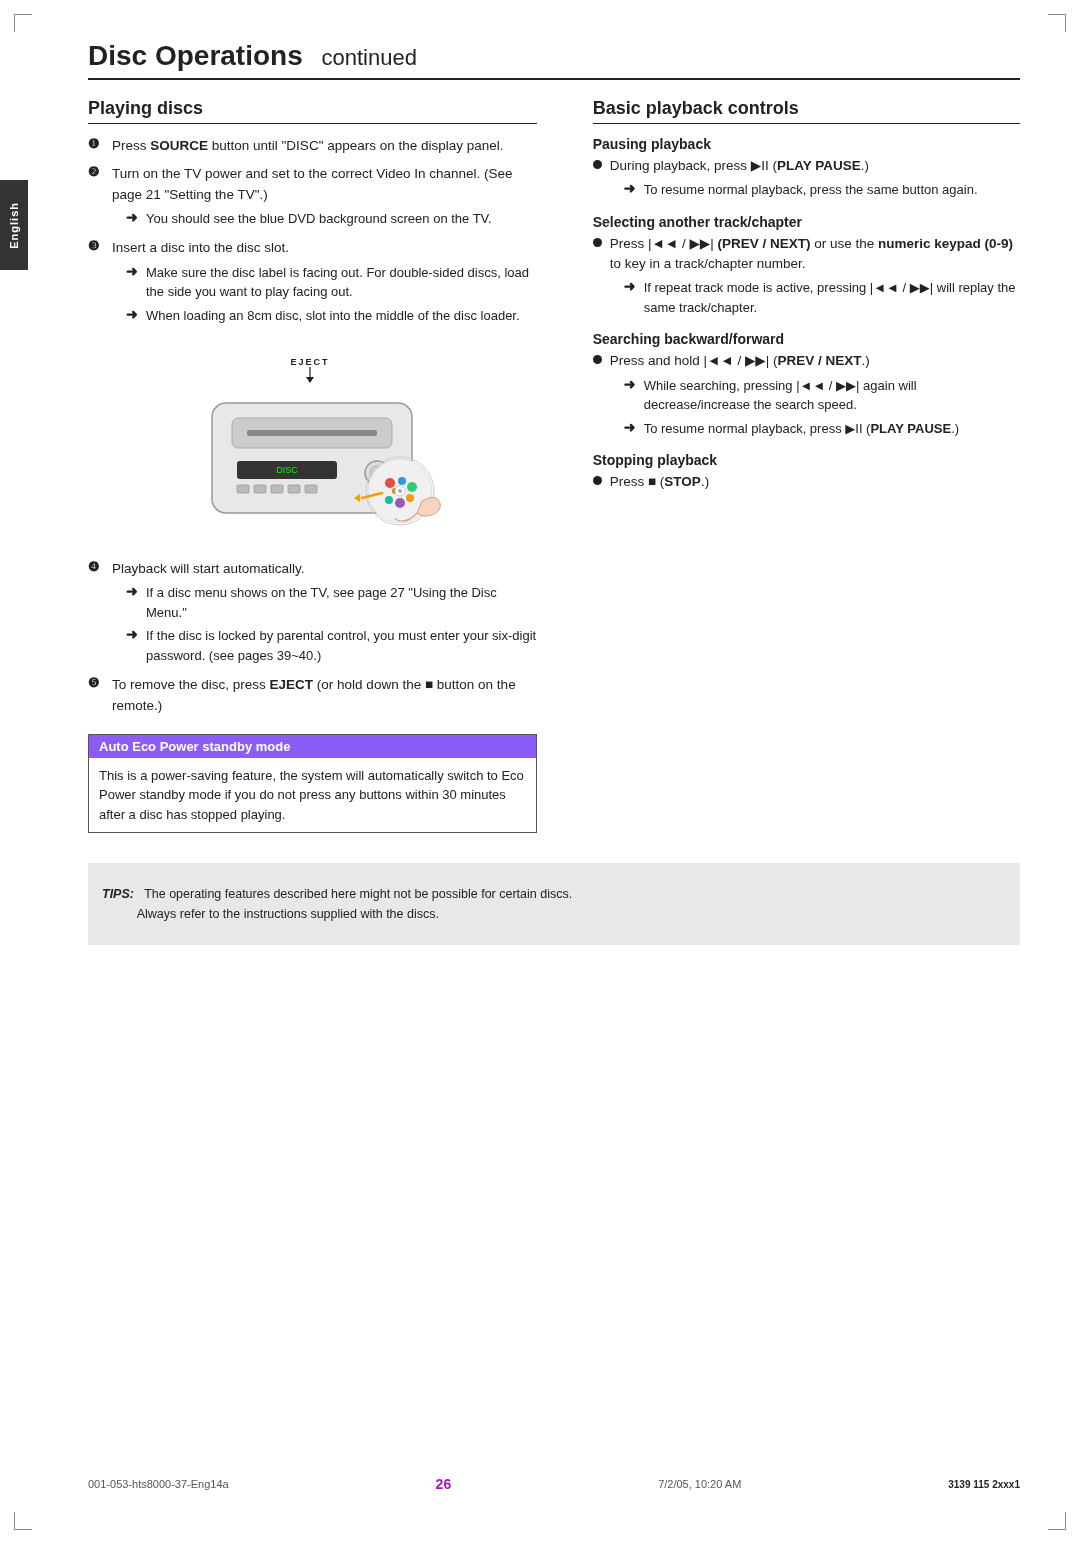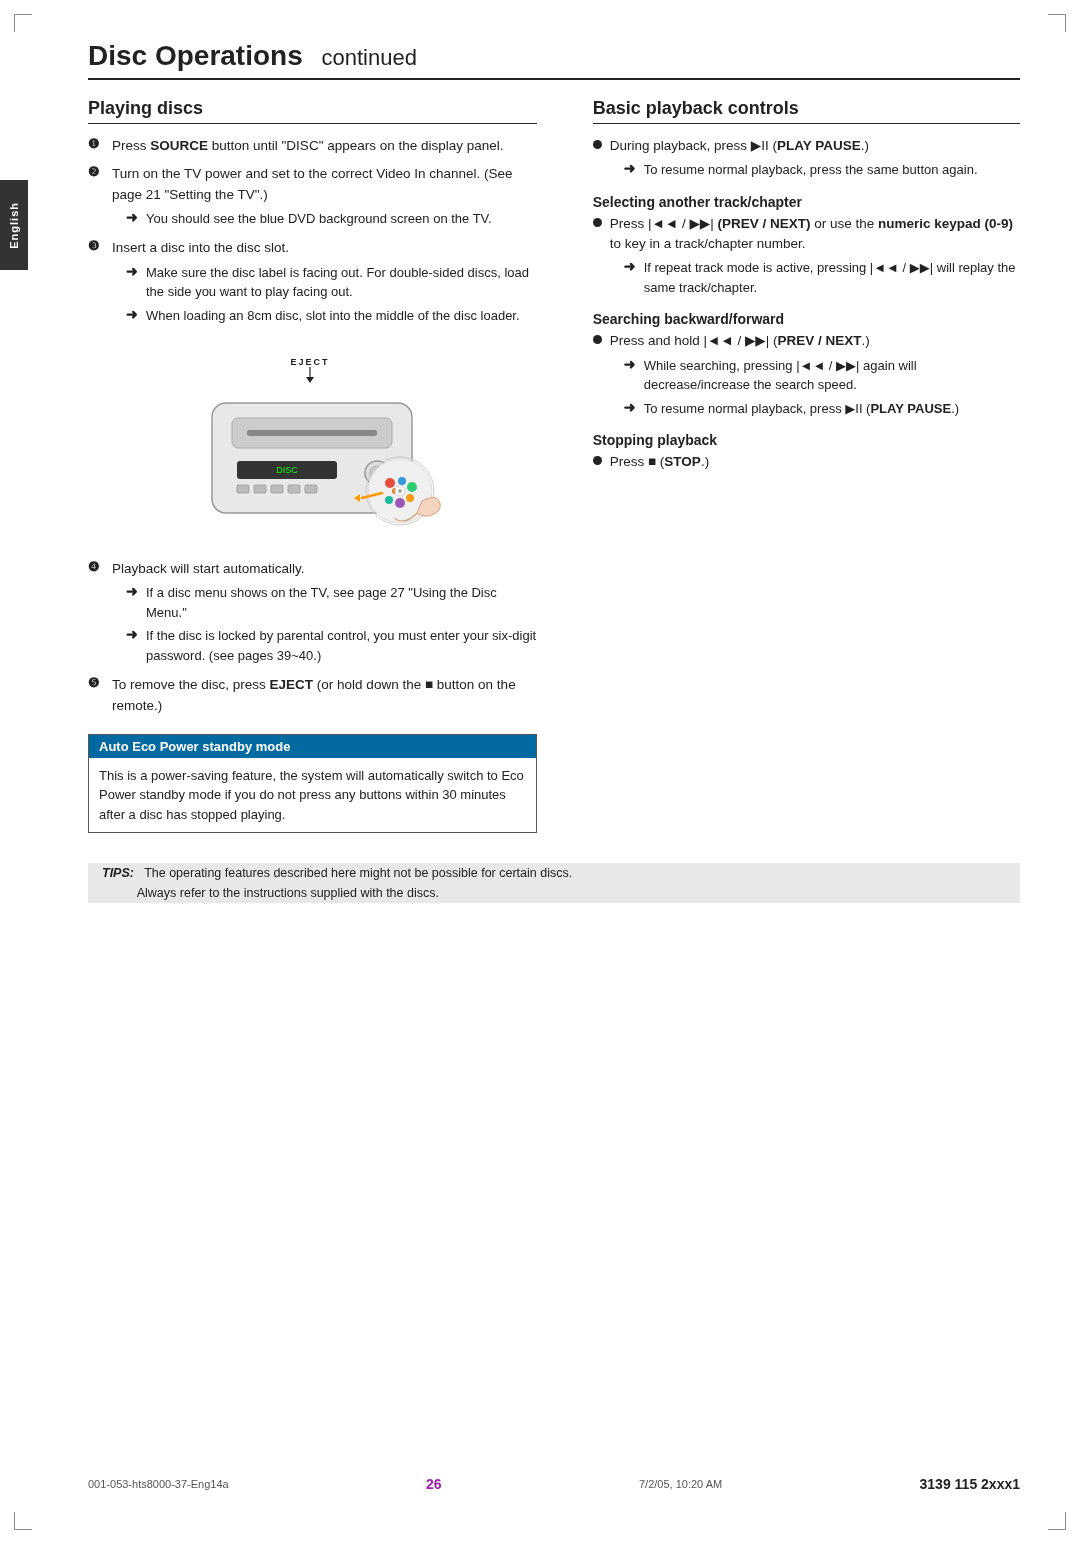--- a/index.html
+++ b/index.html
@@ -156,37 +156,37 @@
       height: 200px;
     }
 
     
     .eco-box {
       border: 1.5px solid #555;
       border-radius: 0;
       margin-top: 18px;
     }
     .eco-box-title {
-      background: #0369a1;
+      background: #8b5cf6;
       color: #fff;
       font-size: 13px;
       font-weight: bold;
       padding: 4px 10px;
     }
     .eco-box-body {
       padding: 8px 10px;
       font-size: 13px;
       line-height: 1.5;
     }
 
     
     .tips-box {
       margin-top: 30px;
       background: #e8e8e8;
-      padding: 0 14px;
+      padding: 21px 14px;
       font-size: 12.5px;
       line-height: 1.6;
       margin-left: 28px;
     }
     .tips-box b { font-style: italic; font-weight: bold; }
 
     
     .footer {
       position: absolute;
       bottom: 52px;
@@ -198,21 +198,21 @@
       padding: 0 60px 0 88px;
       font-size: 11px;
       color: #555;
     }
     .footer-page-num {
       font-size: 14px;
       font-weight: bold;
       color: #a21caf;
     }
     .footer-product {
-      font-size: 14px;
+      font-size: 10px;
       font-weight: bold;
       color: #222;
     }
   </style>
 </head>
 <body>
 
 <div class="page">
 
   <div class="corner-tl"></div>
@@ -341,20 +341,21 @@
 
       <div class="eco-box">
         <div class="eco-box-title">Auto Eco Power standby mode</div>
         <div class="eco-box-body">This is a power-saving feature, the system will automatically switch to Eco Power standby mode if you do not press any buttons within 30 minutes after a disc has stopped playing.</div>
       </div>
     </div>
 
     <div class="right-col">
       <div class="section-title">Basic playback controls</div>
 
+      <div class="subsection-title">Pausing playback</div>
       <div class="step-item">
         <span class="step-circle"></span>
         <div>
           <span class="step-text">
             During playback, press ▶II (<b>PLAY PAUSE</b>.)
           </span>
           <div class="arrow-item">
             <span class="arrow-sym">➜</span>
             <span class="arrow-text">To resume normal playback, press the same button again.</span>
           </div>

